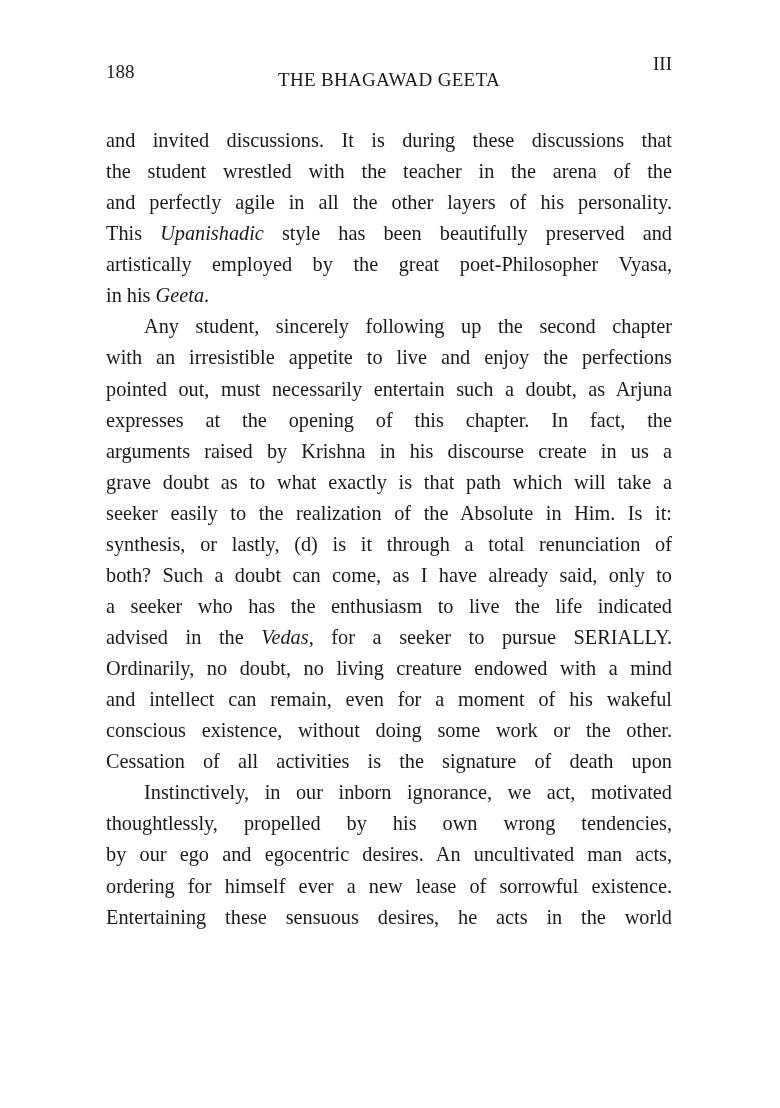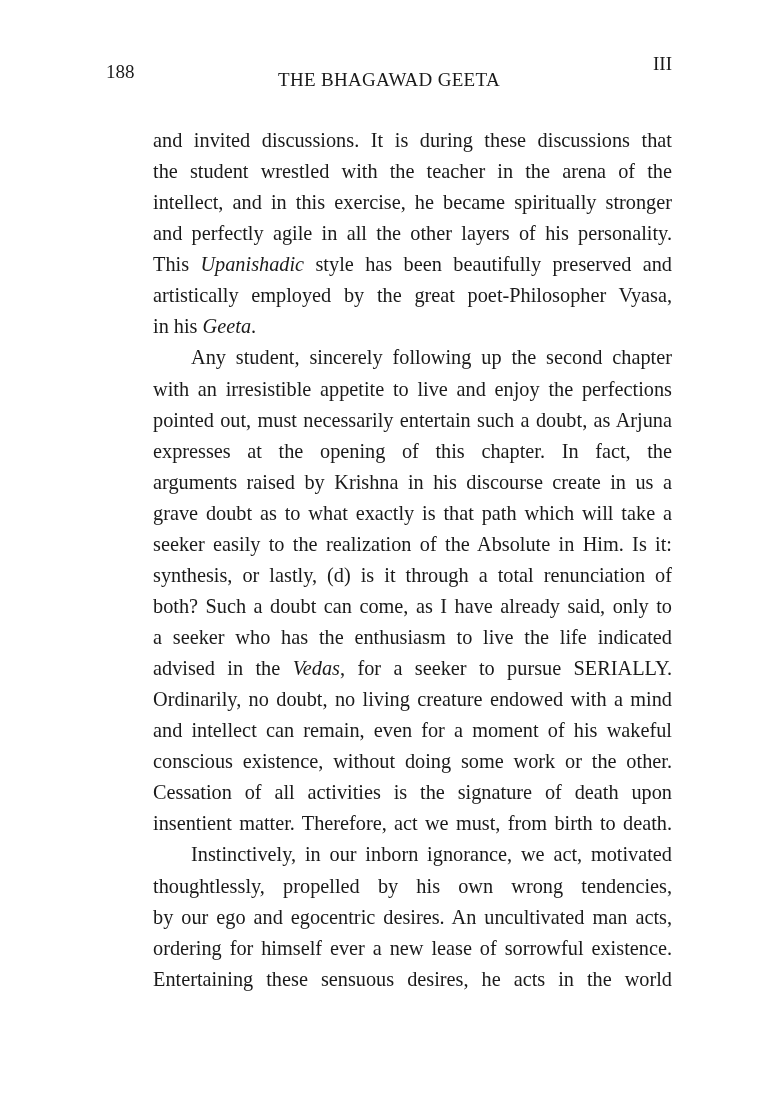--- a/index.html
+++ b/index.html
@@ -14,40 +14,39 @@
   }
   .header .pnum { position:absolute; left:0; top:8px; }
   .header .title { position:absolute; left:0; right:0; text-align:center; top:0; letter-spacing:0.3px;margin-top:16px; }
   .header .chap { position:absolute; right:0; top:0; }
   .body {
     position:absolute; left:106px; width:566px; top:125px;
     font-size:20.3px; line-height:31.07px;
   }
   .line {
     display:block; white-space:nowrap; text-align:justify; text-align-last:justify;
-    height:31.07px; overflow:visible;margin-left:47px;
+    height:31.07px; overflow:visible;
   }
   .line.last { text-align-last:left; }
   .line.indent { padding-left:38px; }
   .line span.it { font-style:italic;font-family:Liberation Serif, serif; }
 </style>
 </head>
 <body>
 
 <div class="header">
   <span class="pnum">188</span>
   <span class="title">THE BHAGAWAD GEETA</span>
   <span class="chap">III</span>
 </div>
 
 <div class="body" id="body">
     <div>
       <div class="line"><span>and invited discussions. It is during these discussions that</span></div>
       <div class="line"><span>the student wrestled with the teacher in the arena of the</span></div>
-      <div class="line"><span>intellect, and in this exercise, he became spiritually stronger</span></div>
       <div class="line"><span>and perfectly agile in all the other layers of his personality.</span></div>
       <div class="line"><span>This </span><span class="it">Upanishadic</span><span> style has been beautifully preserved and</span></div>
       <div class="line"><span>artistically employed by the great poet-Philosopher Vyasa,</span></div>
       <div class="line last"><span>in his </span><span class="it">Geeta</span><span>.</span></div>
     </div>
     <div>
       <div class="line indent"><span>Any student, sincerely following up the second chapter</span></div>
       <div class="line"><span>with an irresistible appetite to live and enjoy the perfections</span></div>
       <div class="line"><span>pointed out, must necessarily entertain such a doubt, as Arjuna</span></div>
       <div class="line"><span>expresses at the opening of this chapter.  In fact, the</span></div>
@@ -55,21 +54,20 @@
       <div class="line"><span>grave doubt as to what exactly is that path which will take a</span></div>
       <div class="line"><span>seeker easily to the realization of the Absolute in Him. Is it:</span></div>
       <div class="line"><span>synthesis, or lastly, (d) is it through a total renunciation of</span></div>
       <div class="line"><span>both? Such a doubt can come, as I have already said, only to</span></div>
       <div class="line"><span>a seeker who has the enthusiasm to live the life indicated</span></div>
       <div class="line"><span>advised in the </span><span class="it">Vedas</span><span>, for a seeker to pursue SERIALLY.</span></div>
       <div class="line"><span>Ordinarily, no doubt, no living creature endowed with a mind</span></div>
       <div class="line"><span>and intellect can remain, even for a moment of his wakeful</span></div>
       <div class="line"><span>conscious existence, without doing some work or the other.</span></div>
       <div class="line"><span>Cessation of all activities is the signature of death upon</span></div>
-      <div class="line"><span>insentient matter. Therefore, act we must, from birth to death.</span></div>
     </div>
     <div>
       <div class="line indent"><span>Instinctively, in our inborn ignorance, we act, motivated</span></div>
       <div class="line"><span>thoughtlessly, propelled by his own wrong tendencies,</span></div>
       <div class="line"><span>by our ego and egocentric desires. An uncultivated man acts,</span></div>
       <div class="line"><span>ordering for himself ever a new lease of sorrowful existence.</span></div>
       <div class="line"><span>Entertaining these sensuous desires, he acts in the world</span></div>
     </div>
   </div>
 

